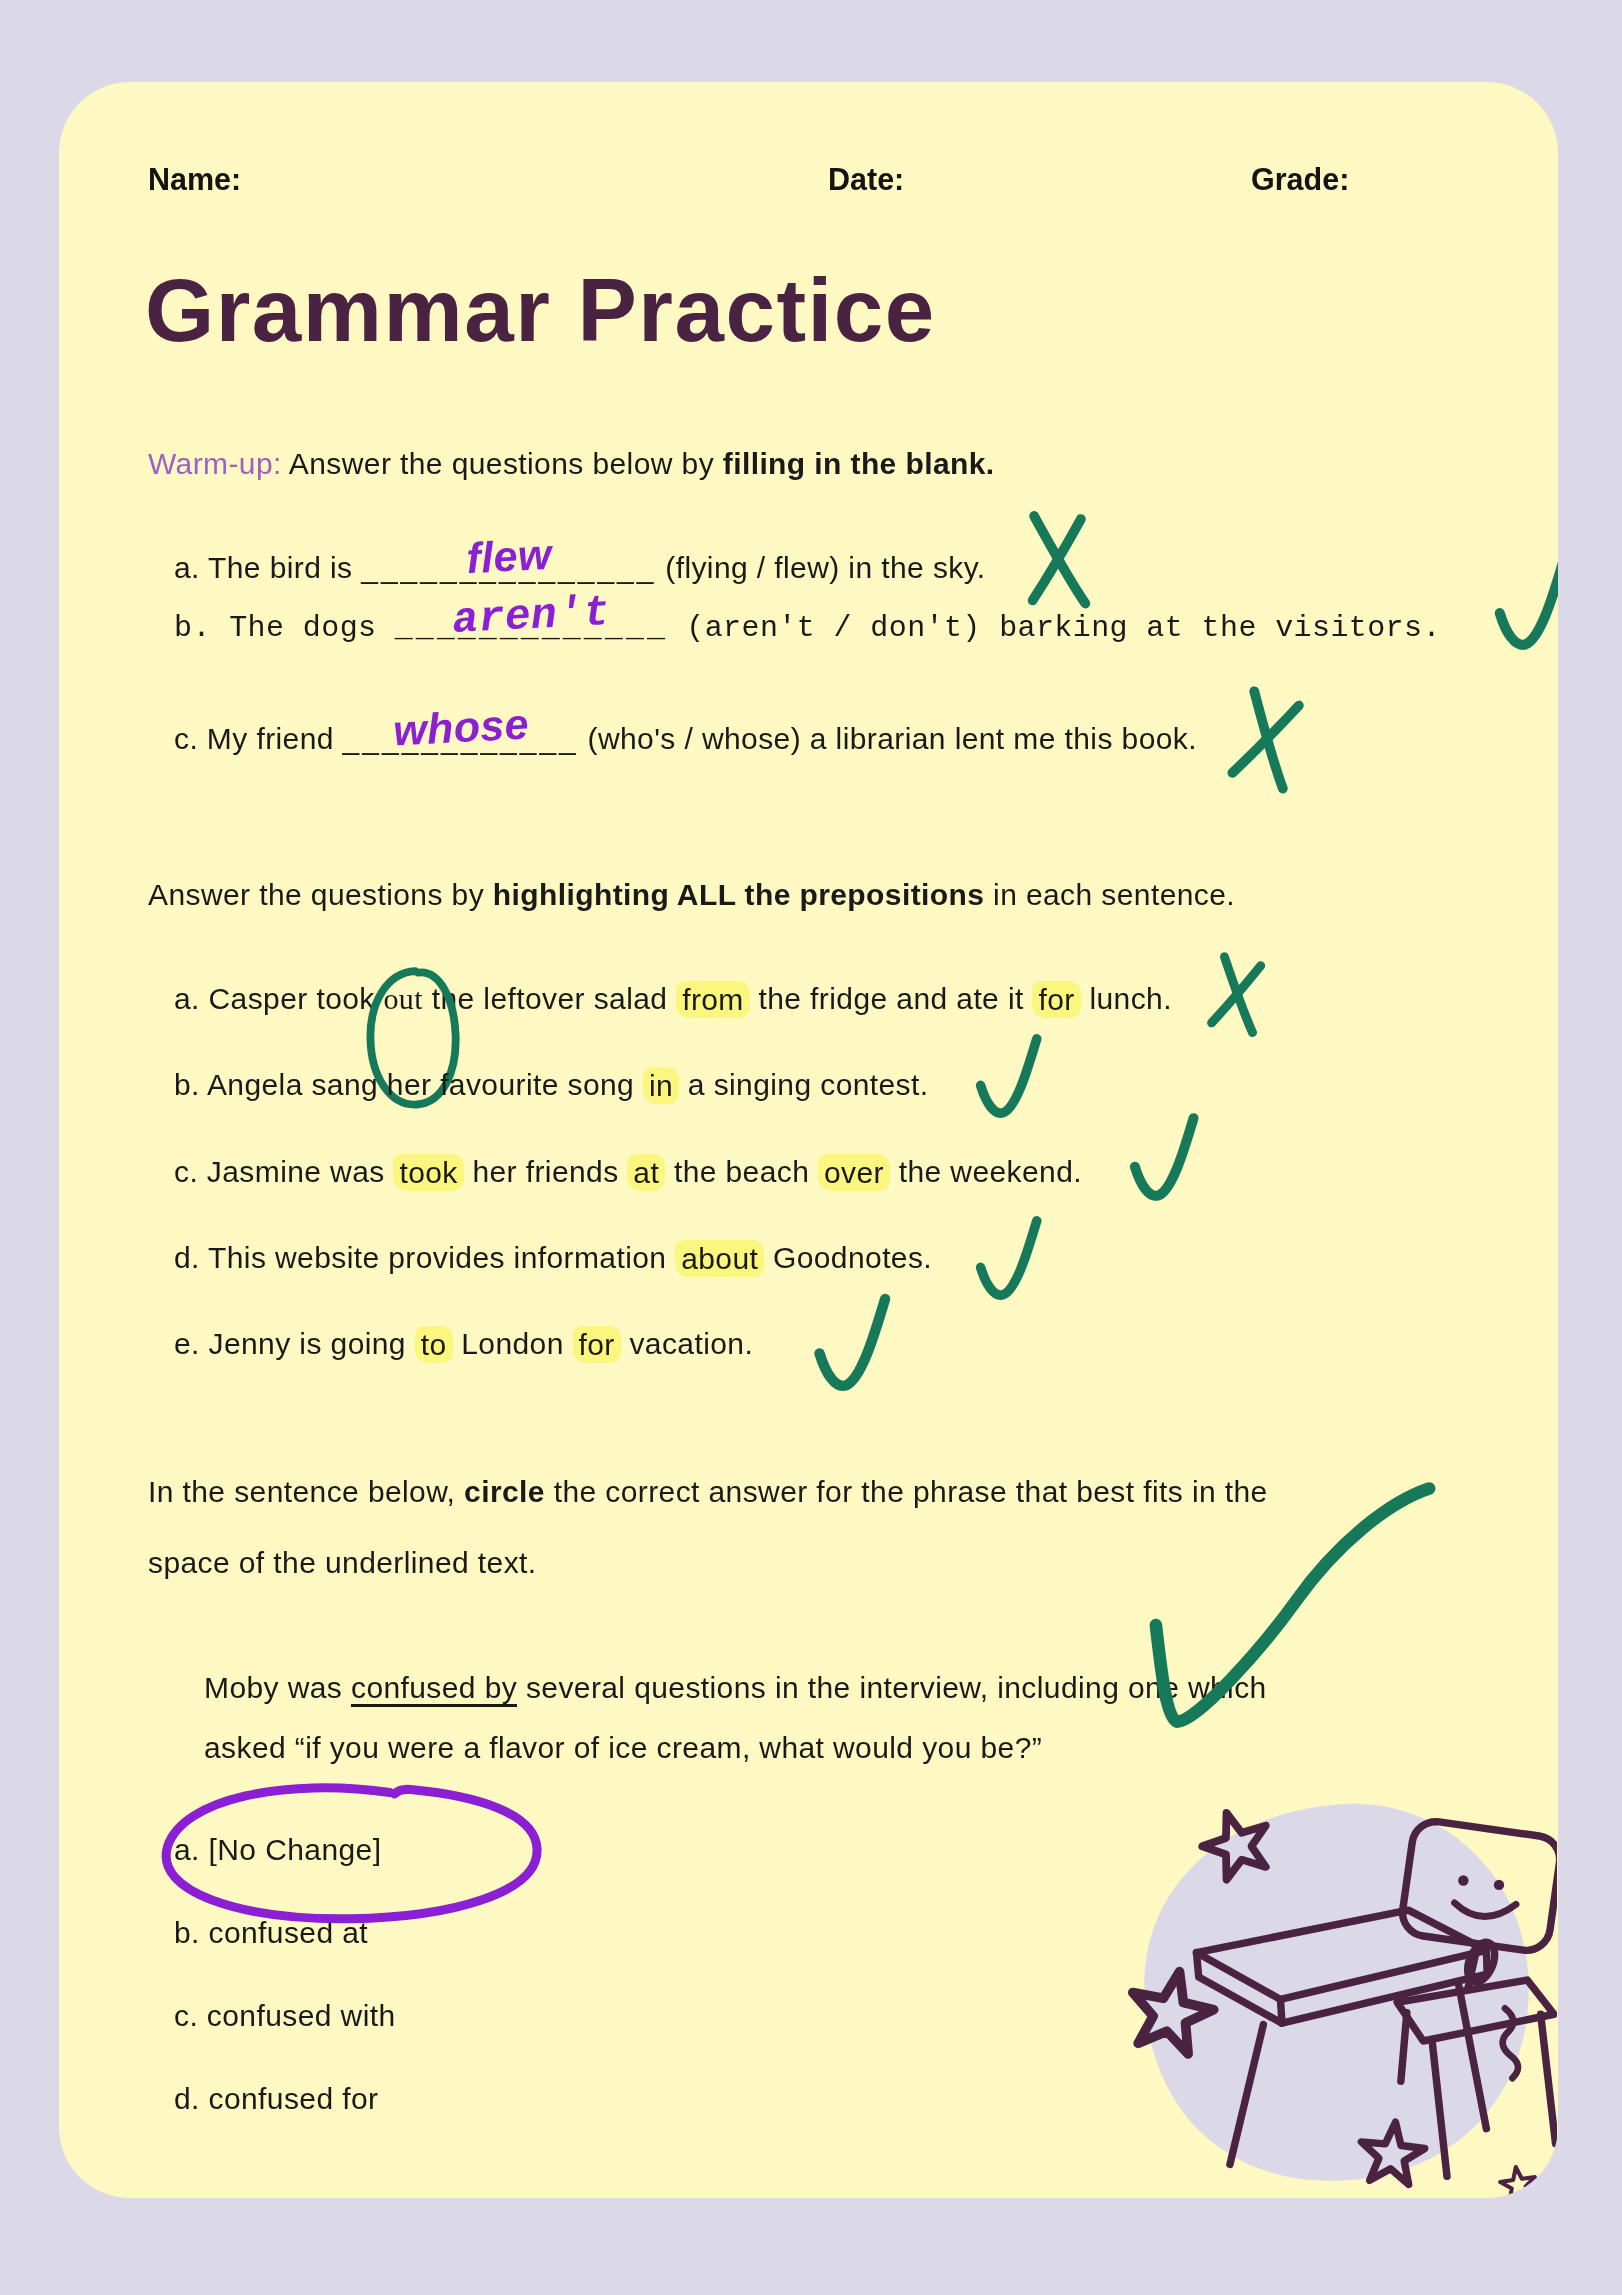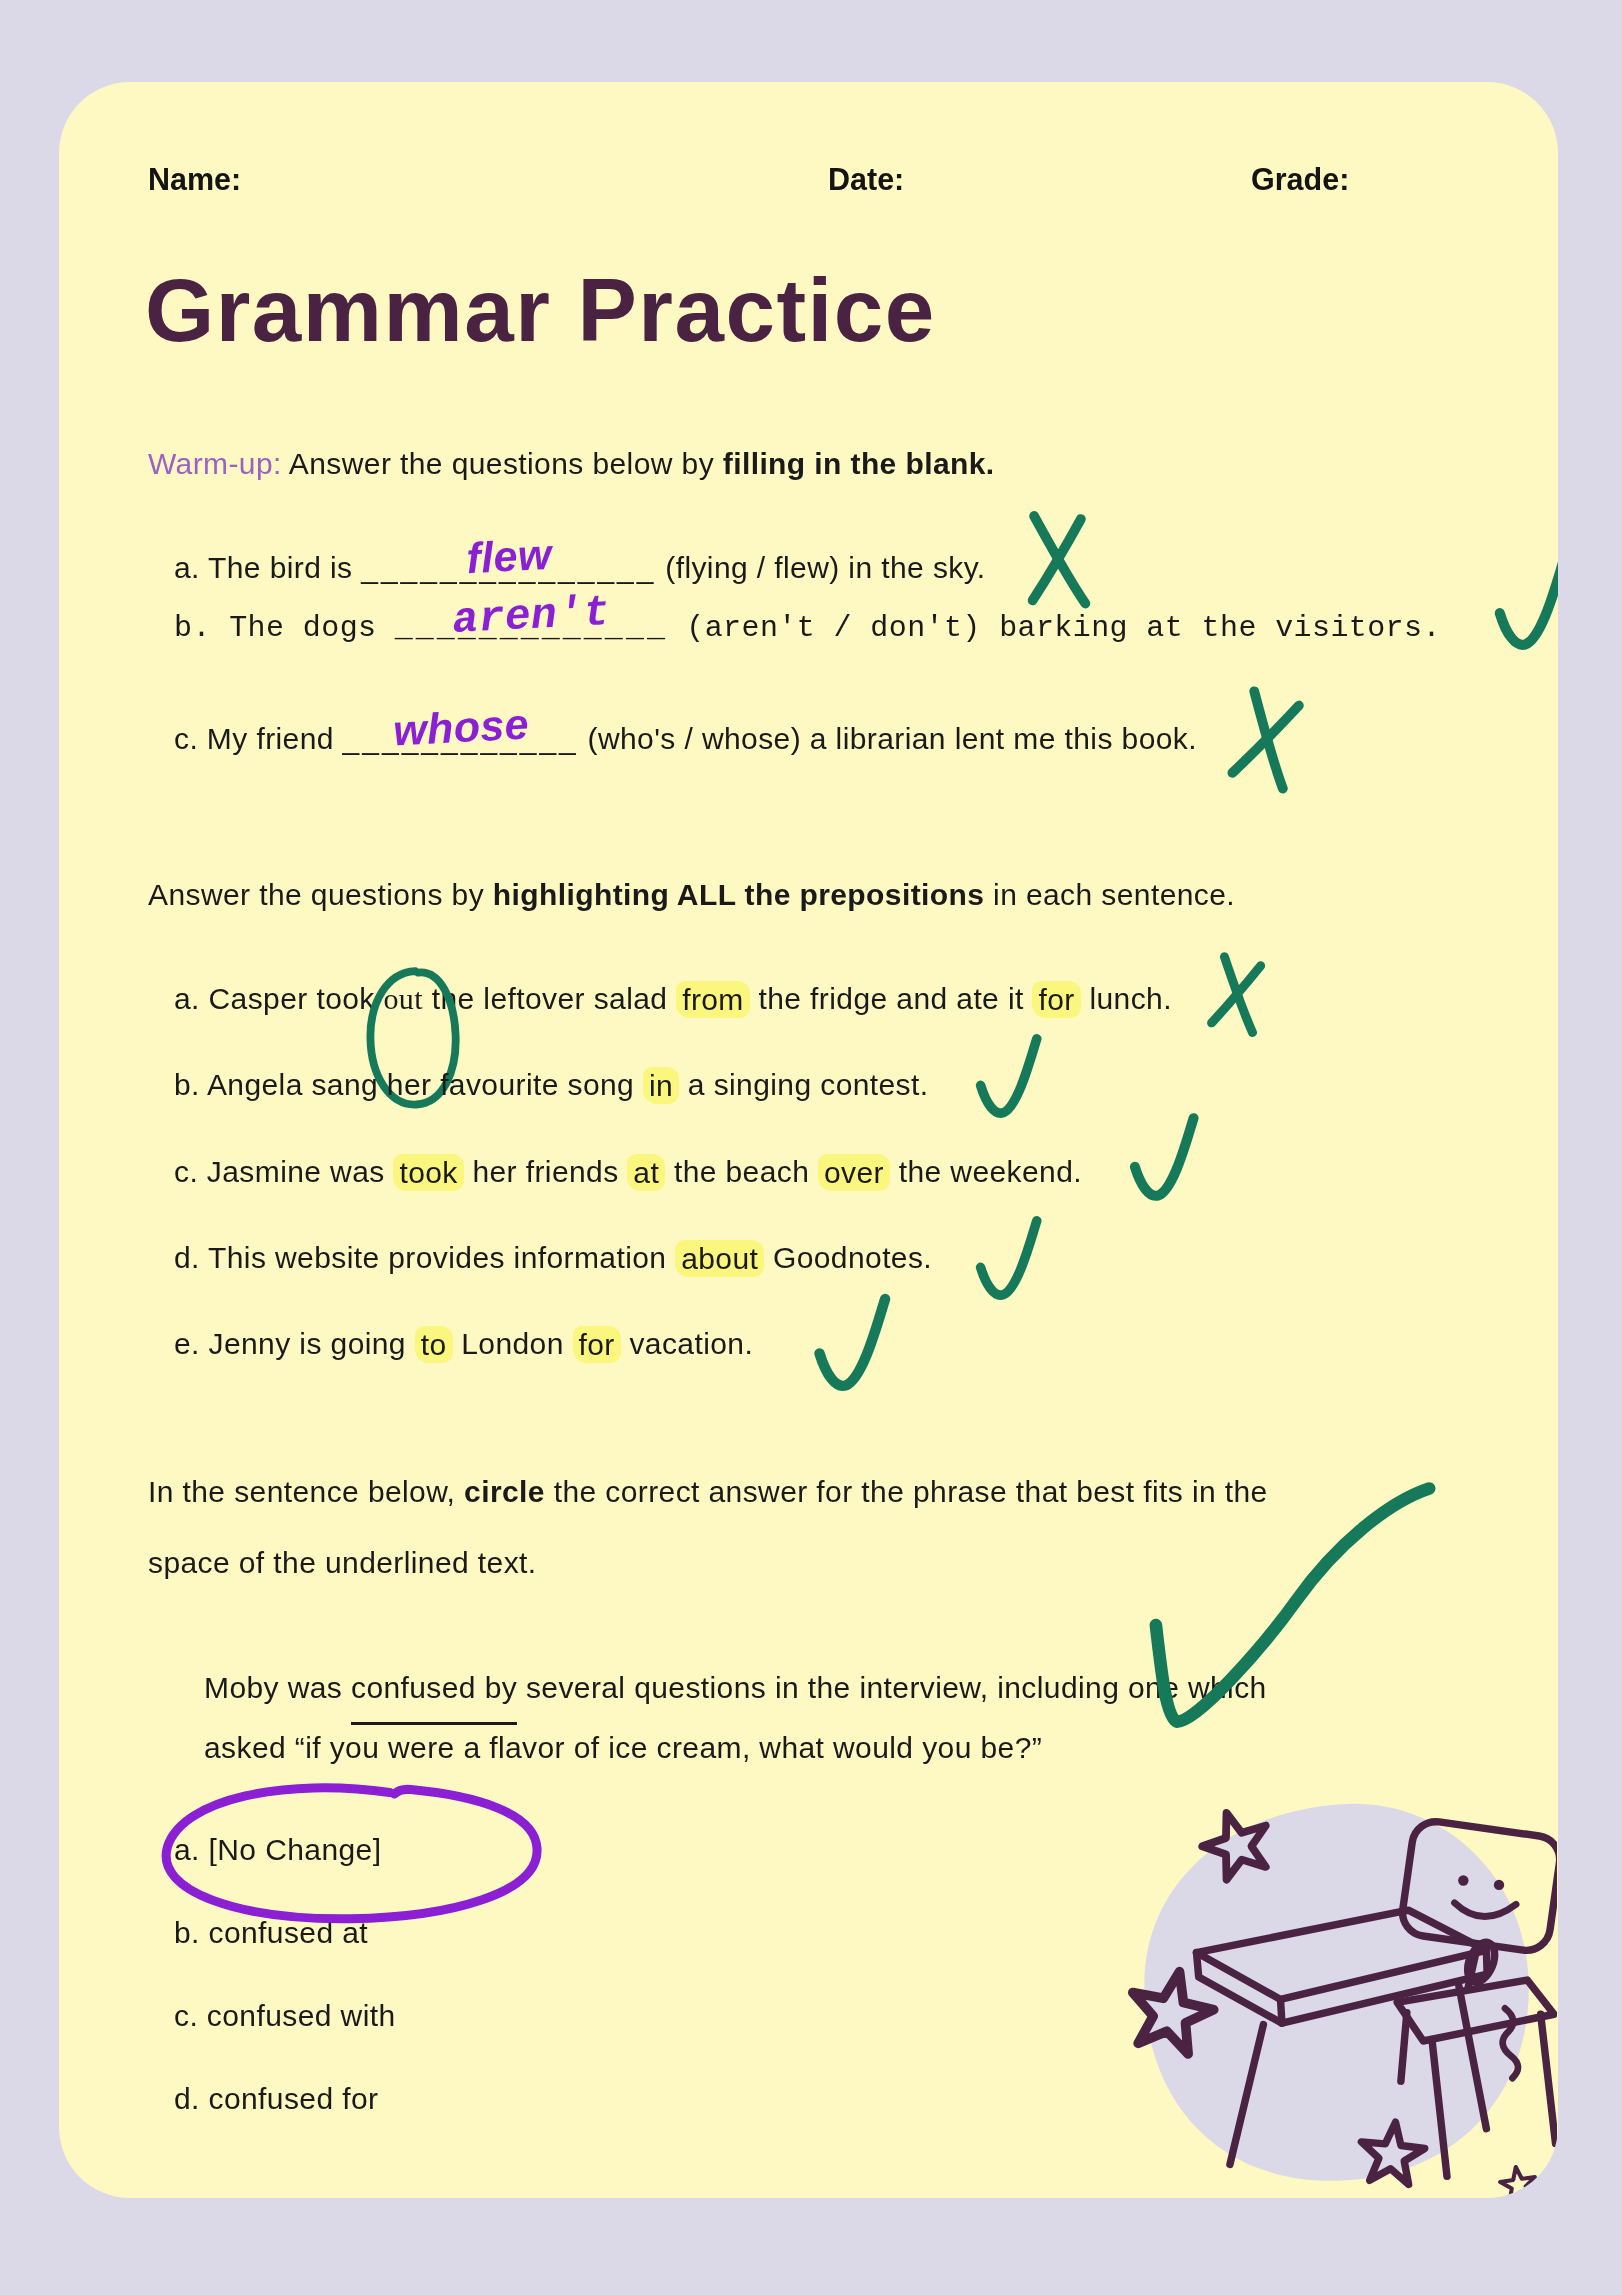--- a/index.html
+++ b/index.html
@@ -39,21 +39,21 @@
   .hl { background:#fbf67d; border-radius:9px 12px 10.4px 13.4px; padding:1.5px 6px 3px; }
   .circled-word { position:relative; display:inline-block;font-family:Liberation Serif, serif; }
   .circled-word svg {
     position:absolute; left:-24px; top:-18px; overflow:visible; pointer-events:none;
   }
   .mark { display:inline-block; position:relative; width:89px; height:0; vertical-align:baseline; }
   .mark svg { position:absolute; overflow:visible; }
   .ink-green { stroke:#15795a; fill:none; stroke-linecap:round; stroke-linejoin:round; }
   .ink-purple { stroke:#8a1fd4; fill:none; stroke-linecap:round; stroke-linejoin:round; }
   .ink-plum { stroke:#4a2342; fill:none; stroke-linecap:round; stroke-linejoin:round; }
-  .underlined { border-bottom:3px solid #1a1a1a; padding-bottom:18px; }
+  .underlined { border-bottom:3px solid #1a1a1a; padding-bottom:0; }
   .options .opt { font-size:30px; color:#1a1a1a; letter-spacing:0.4px; margin-bottom:49px; }
   .wrap-block { letter-spacing:0.4px; }
 </style>
 </head>
 <body>
 
 <div class="page">
   <div class="card">
 
     <div class="abs" style="left:0;top:80px;width:1499px;height:45px;">

